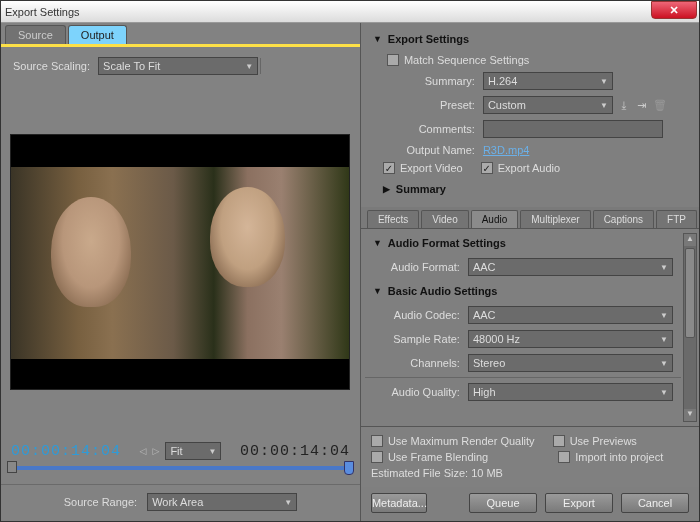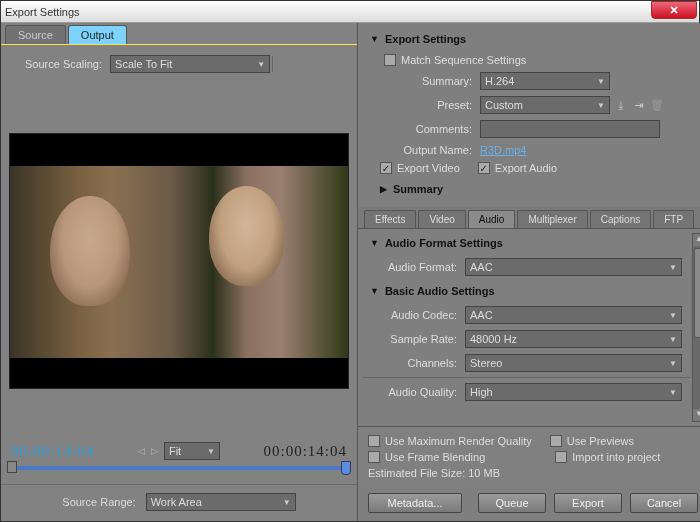--- a/index.html
+++ b/index.html
@@ -7,35 +7,35 @@
   .window { width: 700px; height: 522px; background: #8b8b8b; display: flex; flex-direction: column; border: 1px solid #333; }
   .titlebar { height: 22px; background: linear-gradient(#fff, #dcdcdc); display: flex; align-items: center; padding: 0 4px; border-bottom: 1px solid #999; position: relative; }
   .titlebar .title { color: #333; }
   .close-btn { position: absolute; right: 2px; top: 0; width: 46px; height: 18px; background: linear-gradient(#e67, #c12); border: 1px solid #933; border-radius: 0 0 4px 4px; display: flex; align-items: center; justify-content: center; color: #fff; font-weight: bold; font-size: 12px; }
   .body { flex: 1; display: flex; background: #7f7f7f; }
   .left-pane { width: 378px; display: flex; flex-direction: column; border-right: 1px solid #555; background: #828282; }
   .right-pane { flex: 1; display: flex; flex-direction: column; background: #7f7f7f; }
   .tabs { display: flex; height: 21px; background: #828282; align-items: flex-end; padding-left: 4px; }
   .tab { padding: 3px 12px; background: #727272; border: 1px solid #555; border-bottom: none; color: #ccc; margin-right: 2px; border-radius: 3px 3px 0 0; }
   .tab.active { background: #7dd3fc; color: #222; }
-  .tab-content { border-top: 1px solid #fde047; padding: 6px 24px; }
+  .tab-content { border-top: 3px solid #fde047; padding: 6px 12px; }
   .row { display: flex; align-items: center; margin: 4px 0; }
   .label { color: #ddd; font-size: 11px; }
   .select { background: #6b6b6b; border: 1px solid #444; height: 18px; color: #ddd; padding: 0 4px; position: relative; display: flex; align-items: center; justify-content: space-between; }
   .select .arrow { font-size: 8px; color: #ccc; }
   .preview-area { flex: 1; background: #828282; display: flex; flex-direction: column; }
   .preview-holder { flex: 1; display: flex; align-items: center; justify-content: center; padding: 4px 8px; }
   .preview-frame { width: 340px; height: 256px; background: #000; border: 1px solid #222; position: relative; overflow: hidden; }
   .preview-img { position: absolute; top: 32px; left: 0; right: 0; height: 192px; background: linear-gradient(90deg, #3a3426 0%, #786040 20%, #8a7050 30%, #6b5a48 48%, #2a301a 60%, #8b7060 70%, #9a8070 80%, #303818 100%); display: flex; }
   .face { width: 50%; position: relative; }
   .face::after { content: ""; position: absolute; top: 30px; left: 40px; width: 80px; height: 110px; background: radial-gradient(ellipse at 50% 40%, #c9a98b 0%, #b8967a 50%, #8a6c52 80%, transparent 100%); border-radius: 50% 50% 45% 45%; }
   .face.f2::after { left: 30px; top: 20px; width: 75px; height: 100px; background: radial-gradient(ellipse at 50% 40%, #d4b598 0%, #c0a080 50%, #8a6c52 80%, transparent 100%); }
   .timeline-bar { padding: 4px 10px 6px 10px; }
   .tc-row { display: flex; align-items: center; justify-content: space-between; }
-  .tc { color: #2f9bd8; font-size: 15px; font-family: Liberation Serif, serif; letter-spacing: 1px; }
+  .tc { color: #2f9bd8; font-size: 15px; font-family: Liberation Mono, monospace; letter-spacing: 1px; }
   .tc.right { color: #222; }
   .fit-controls { display: flex; align-items: center; gap: 6px; color: #ccc; }
   .tri { font-size: 9px; color: #bbb; }
   .slider-track { margin-top: 6px; height: 4px; background: #4a78c8; position: relative; border-radius: 2px; }
   .slider-handle-in { position: absolute; left: -4px; top: -5px; width: 10px; height: 12px; background: #888; border: 1px solid #444; }
   .slider-handle-out { position: absolute; right: -4px; top: -5px; width: 10px; height: 14px; background: #5a8de0; border: 1px solid #336; border-radius: 0 0 4px 4px; }
   .source-range-row { display: flex; align-items: center; justify-content: center; gap: 10px; padding: 8px 0 10px 0; border-top: 1px solid #6a6a6a; margin-top: 8px; }
   .section-header { display: flex; align-items: center; gap: 6px; padding: 6px 8px; color: #111; font-weight: bold; }
   .section-header .disc { font-size: 9px; }
   .field-row { display: flex; align-items: center; padding: 3px 8px; }
@@ -47,21 +47,21 @@
   .rtab { padding: 3px 10px; background: #747474; border: 1px solid #555; border-bottom: none; color: #ddd; margin-right: 2px; font-size: 10px; border-radius: 2px 2px 0 0; }
   .rtab.active { background: #8b8b8b; color: #111; }
   .scroll-panel { flex: 1; overflow: hidden; background: #7f7f7f; position: relative; }
   .scrollbar { position: absolute; right: 2px; top: 4px; bottom: 4px; width: 14px; background: #6a6a6a; border: 1px solid #555; }
   .scroll-thumb { position: absolute; top: 14px; left: 1px; right: 1px; height: 90px; background: #8a8a8a; border: 1px solid #555; border-radius: 2px; }
   .scroll-arrow { position: absolute; left: 0; right: 0; height: 12px; background: #787878; text-align: center; font-size: 8px; color: #ccc; }
   .bottom-options { border-top: 1px solid #555; padding: 6px 10px; background: #808080; }
   .opt-row { display: flex; align-items: center; gap: 18px; padding: 2px 0; color: #ddd; }
   .buttons-row { display: flex; gap: 8px; justify-content: flex-start; padding: 6px 10px 8px 10px; }
   .btn { background: linear-gradient(#9a9a9a, #7a7a7a); border: 1px solid #444; padding: 3px 0; width: 68px; text-align: center; color: #eee; border-radius: 2px; }
-  .btn.wide { width: 94px; }
+  .btn.wide { width: 56px; }
   .text-input { background: #6b6b6b; border: 1px solid #444; height: 18px; flex: 1; max-width: 180px; }
   .disabled { color: #999 !important; }
   .divider-v { width: 1px; height: 16px; background: #666; margin: 0 2px; }
   .sep { height: 1px; background: #666; margin: 2px 0; }
 </style>
 </head>
 <body>
 
 <div class="window">
   <div class="titlebar">

